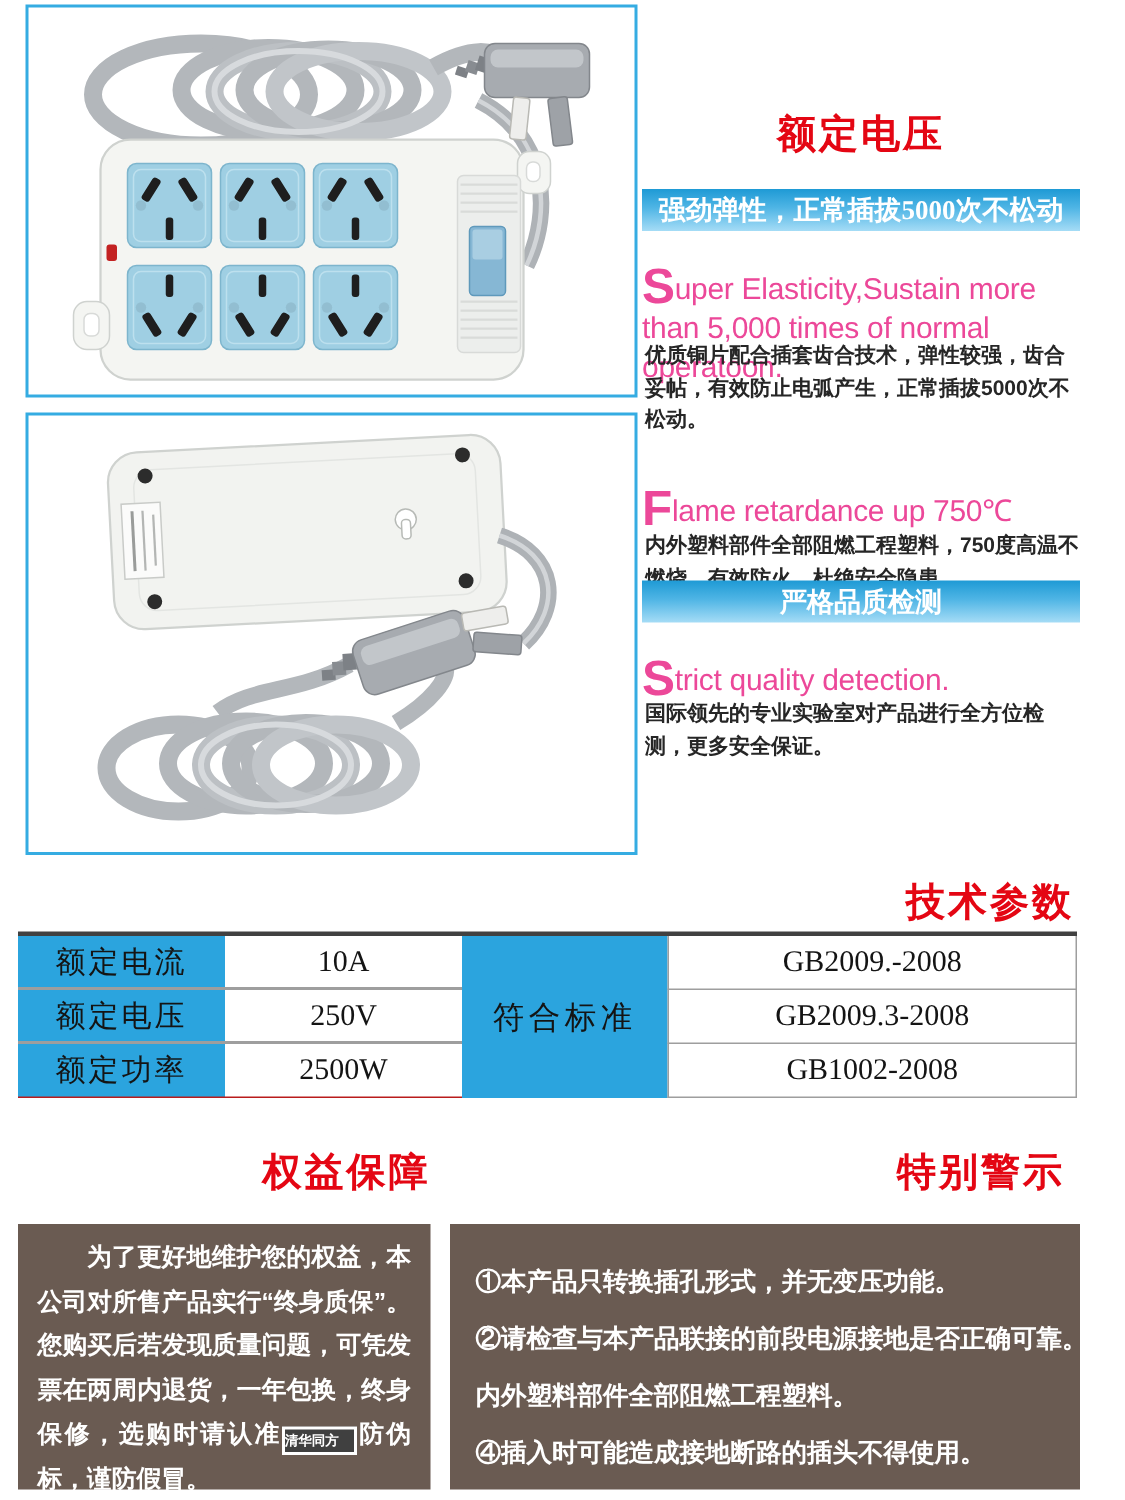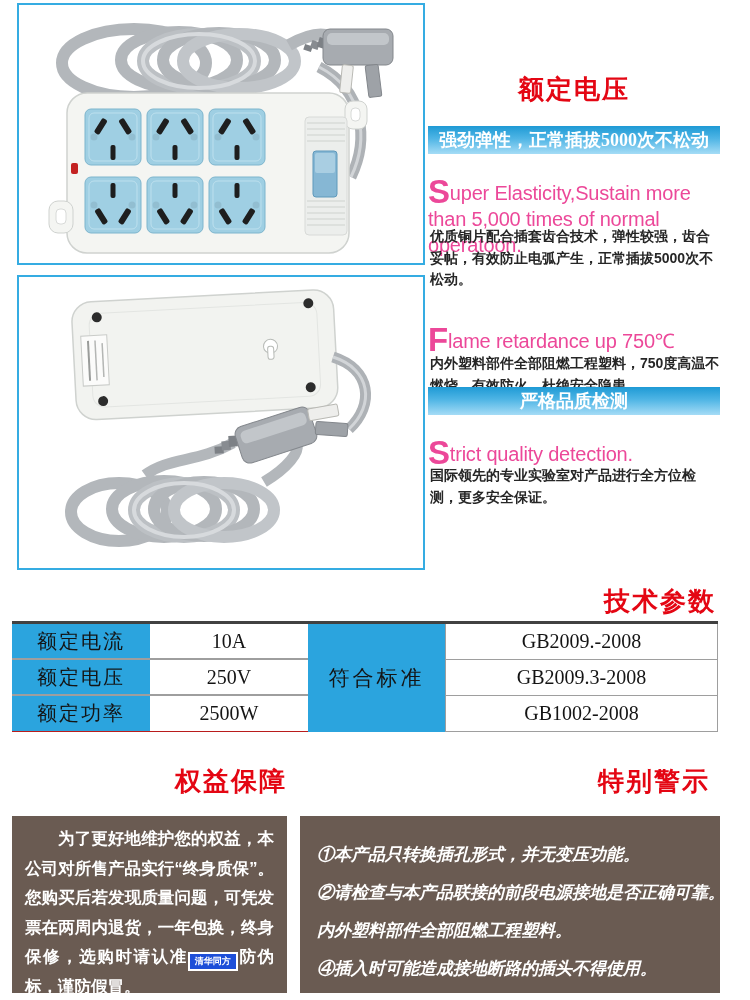--- a/index.html
+++ b/index.html
@@ -37,24 +37,24 @@
   .rowline-last{border-bottom:1px solid #b91c1c;}
   .cell.merged{grid-column:3;grid-row:1 / span 3;background:#2ba4de;letter-spacing:3px;font-size:21px;}
   .cell.std{grid-column:4;border-left:1px solid #9e9e9e;border-right:1px solid #9e9e9e;
             border-bottom:1px solid #9e9e9e;}
   .cell.std1{grid-row:1;}.cell.std2{grid-row:2;}.cell.std3{grid-row:3;}
   
   .brownbox{position:absolute;top:816px;height:177px;background:#6a5b52;color:#fff;
             font-weight:bold;box-sizing:border-box;}
   #warranty-box{left:12px;width:275px;padding:8px 13px 0 13px;}
   #warranty-box p{margin:0;font-size:16.5px;line-height:29.5px;text-indent:2em;text-align:justify;}
-  #warning-box{left:300px;width:420px;padding:20px 10px 0 17px;font-style:italic;}
+  #warning-box{left:300px;width:420px;padding:20px 10px 0 17px;}
   #warning-box p{margin:0;font-size:17px;line-height:38px;white-space:nowrap;}
-  .logo-badge{display:inline-block;width:46px;height:15px;background:#1d4ed8;border:2px solid #fff;
-              color:#fff;font-size:9px;line-height:15px;text-align:center;text-indent:0;
+  .logo-badge{display:inline-block;width:46px;height:15px;background:#404040;border:2px solid #fff;
+              color:#fff;font-size:9px;line-height:15px;text-align:left;text-indent:0;
               vertical-align:-2px;letter-spacing:0;}
   svg{display:block;}
 </style>
 </head>
 <body>
 
 <div id="page">
 
   <div class="imgbox" id="img1">
     <svg width="404" height="258" viewBox="0 0 404 258">

